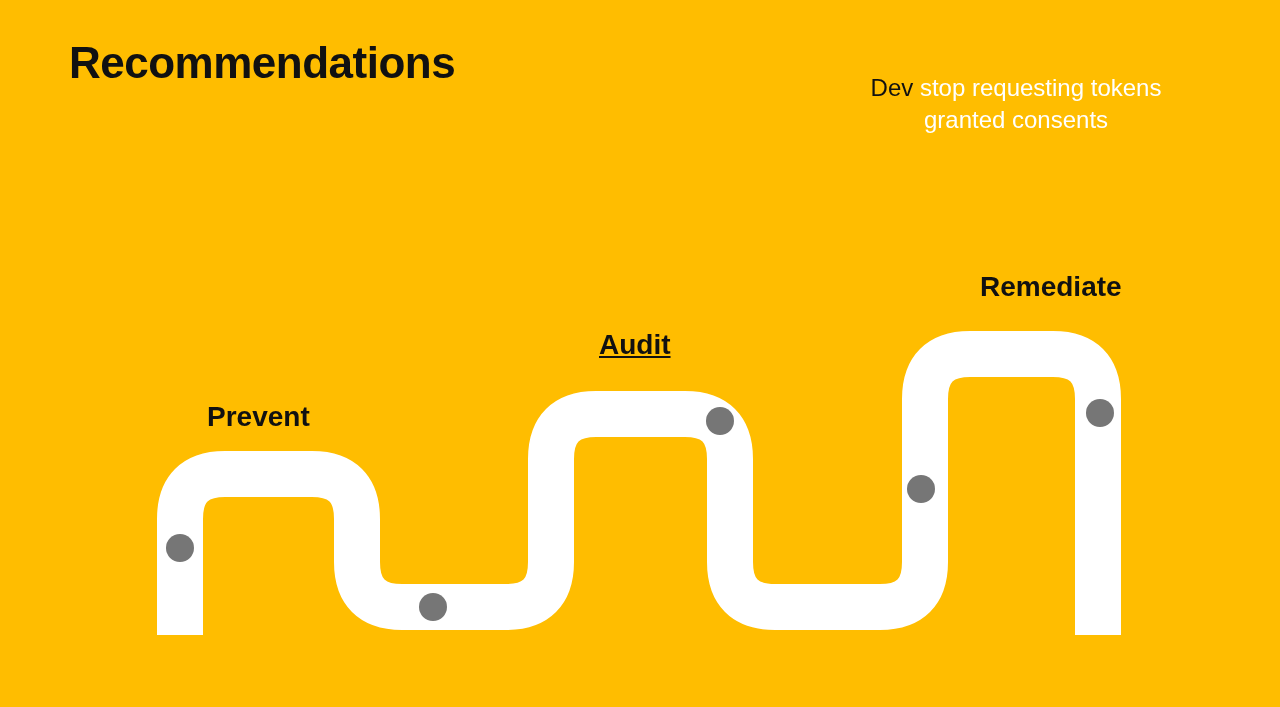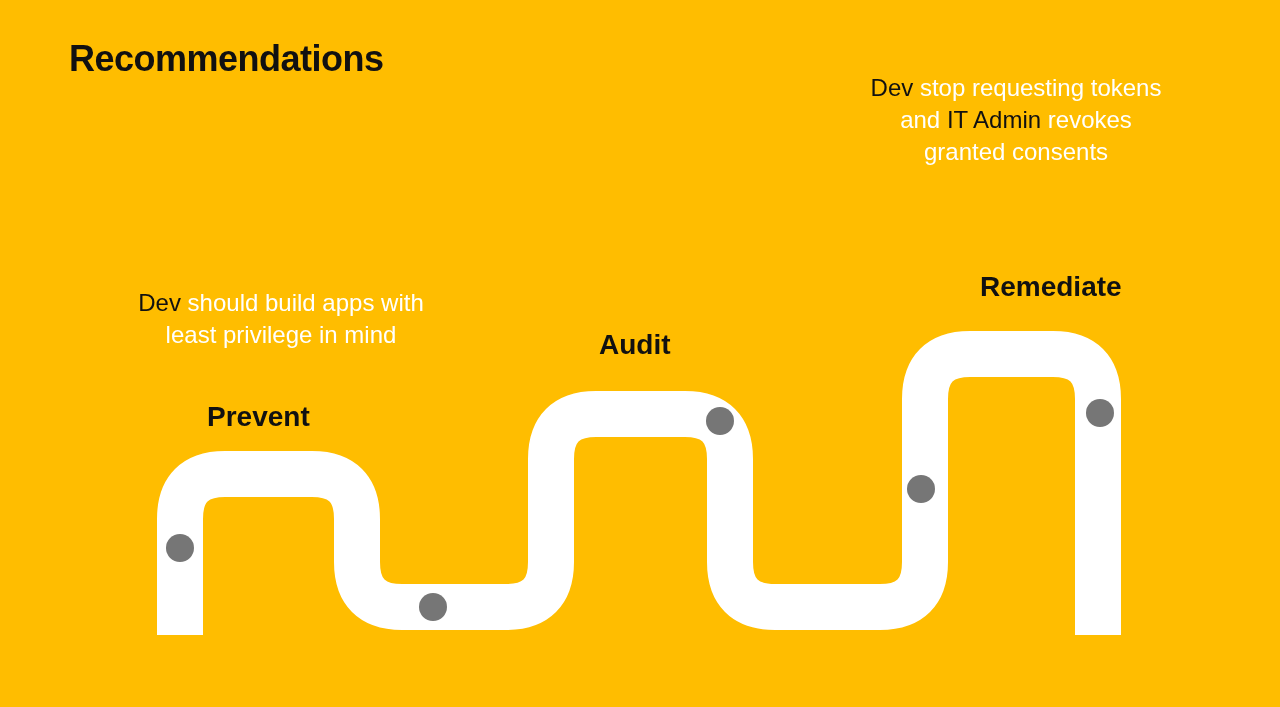--- a/index.html
+++ b/index.html
@@ -18,35 +18,35 @@
     inset: 0;
     width: 1280px;
     height: 707px;
   }
 
   .slide-title {
     position: absolute;
     left: 69px;
     top: 38px;
     margin: 0;
-    font-size: 36px;
+    font-size: 44px;
     font-weight: 700;
     letter-spacing: -0.5px;
     color: var(--color-text-dark, #111111);
   }
 
   .stage-label {
     position: absolute;
     font-size: 28px;
     font-weight: 700;
     color: var(--color-text-dark, #111111);
     white-space: nowrap;
   }
   .stage-prevent   { left: 207px; top: 401px; }
-  .stage-audit     { left: 599px; top: 329px; }
+  .stage-audit     { left: 599px; top: 329px; text-decoration: underline; }
   .stage-remediate { left: 936px; top: 271px; margin-left: 44px; }
 
   .note {
     position: absolute;
     width: 390px;
     text-align: center;
     font-size: 24px;
     font-weight: 400;
     line-height: 32px;
     color: var(--color-text-light, #FFFFFF);
@@ -86,36 +86,25 @@
              L 1098 635" fill="none" stroke="#FFFFFF" stroke-width="46" stroke-linejoin="round"></path>
     <circle cx="180" cy="548" r="14" fill="#767676"></circle>
     <circle cx="433" cy="607" r="14" fill="#767676"></circle>
     <circle cx="720" cy="421" r="14" fill="#767676"></circle>
     <circle cx="921" cy="489" r="14" fill="#767676"></circle>
     <circle cx="1100" cy="413" r="14" fill="#767676"></circle>
   </svg>
 
   <h1 class="slide-title">Recommendations</h1>
 
-  <div class="note note-prevent">
-    <div class="note-line">
-      <span class="em">Dev</span><span> should build apps with</span>
-    </div>
-    <div class="note-line">
-      <span>least privilege in mind</span>
-    </div>
-  </div>
 
 
   <div class="note note-remediate">
     <div class="note-line">
       <span class="em">Dev</span><span> stop requesting tokens</span>
-    </div>
-    <div class="note-line">
-      <span>and </span><span class="em">IT Admin</span><span> revokes</span>
     </div>
     <div class="note-line">
       <span>granted consents</span>
     </div>
   </div>
 
   <div class="stage-label stage-prevent">Prevent</div>
   <div class="stage-label stage-audit">Audit</div>
   <div class="stage-label stage-remediate">Remediate</div>
 

